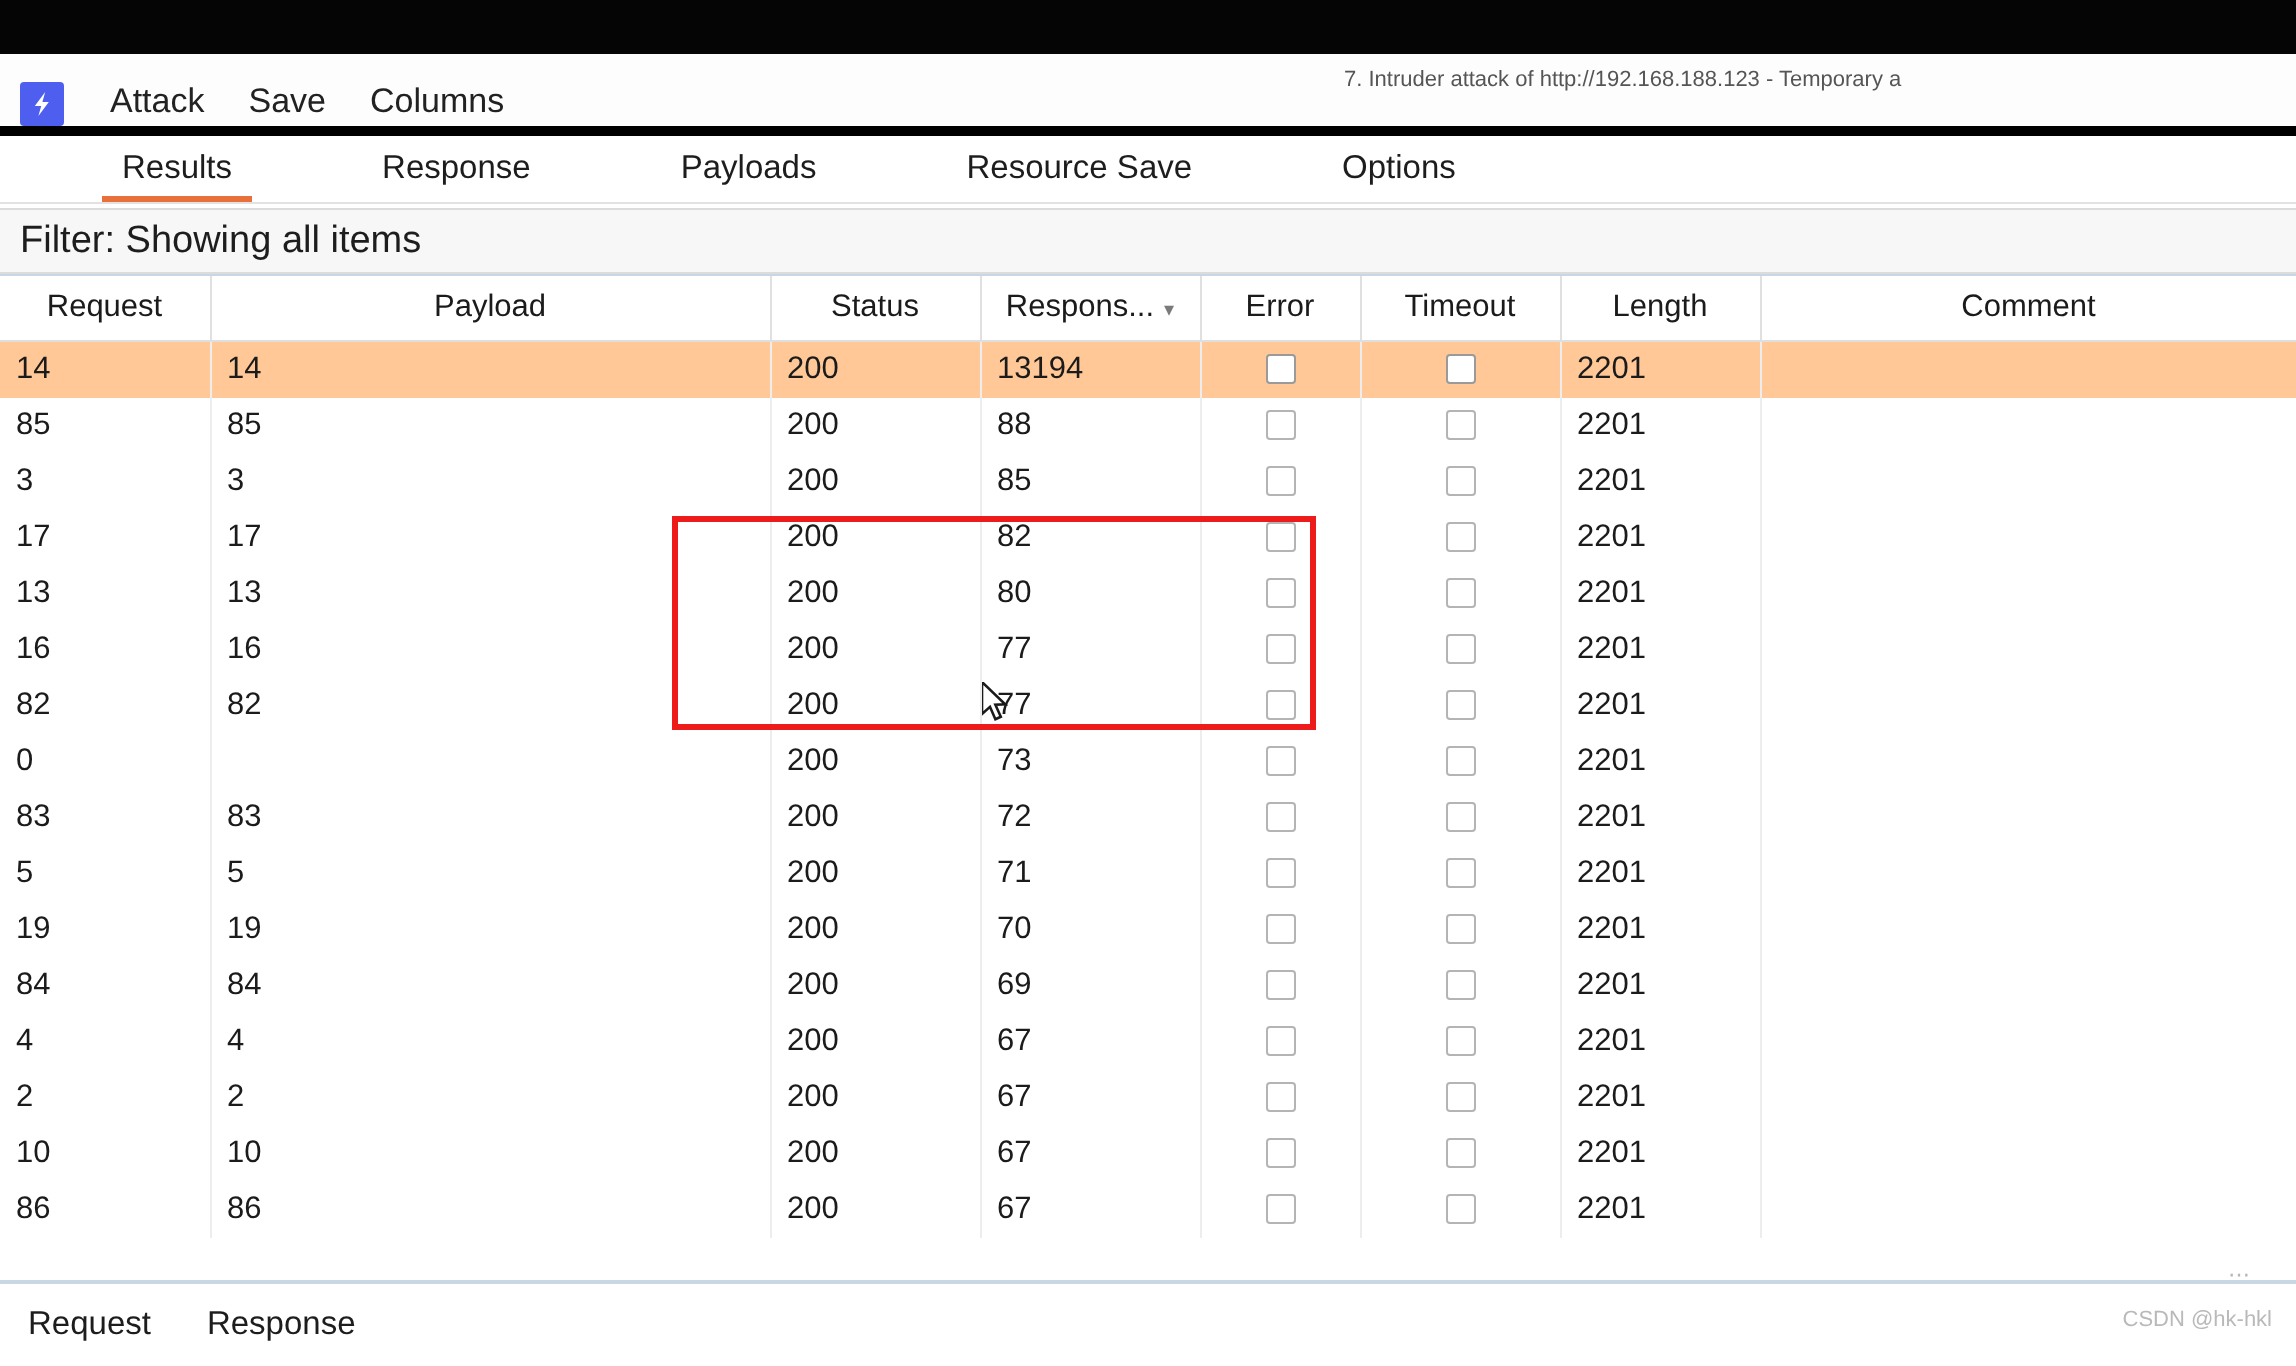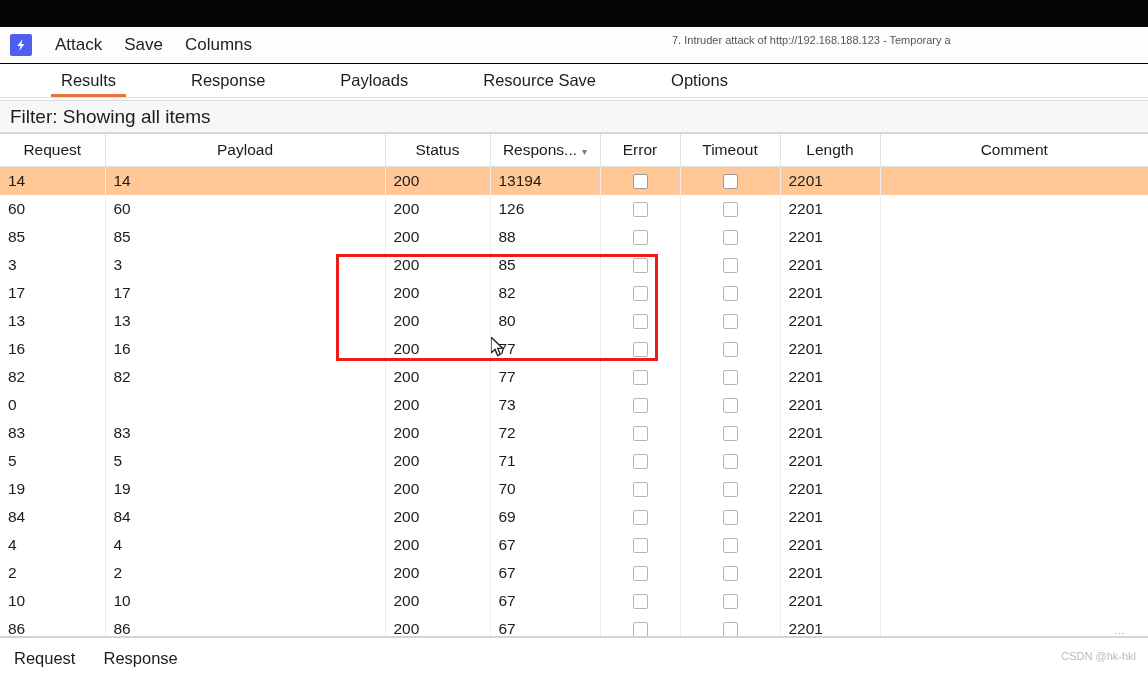--- a/index.html
+++ b/index.html
@@ -20,23 +20,23 @@
     height: 27px;
     background: #050505;
     width: 100%;
   }
 
   
   .menubar {
     height: 36px;
     background: #fdfdfd;
     display: flex;
-    align-items: center;
+    align-items: flex-end;
     position: relative;
-    border-bottom: 1px solid #000000;
+    border-bottom: 5px solid #000000;
   }
   .app-logo {
     width: 22px;
     height: 22px;
     margin-left: 10px;
     margin-right: 12px;
     background: #4e5ff0;
     border-radius: 2px;
     display: flex;
     align-items: center;
@@ -333,30 +333,20 @@
           <td>14</td>
           <td>14</td>
           <td>200</td>
           <td>13194</td>
           <td class="ckcell"><span class="ck"></span></td>
           <td class="ckcell"><span class="ck"></span></td>
           <td>2201</td>
           <td class="last"></td>
         </tr>
         <tr>
-          <td>60</td>
-          <td>60</td>
-          <td>200</td>
-          <td>126</td>
-          <td class="ckcell"><span class="ck"></span></td>
-          <td class="ckcell"><span class="ck"></span></td>
-          <td>2201</td>
-          <td class="last"></td>
-        </tr>
-        <tr>
           <td>85</td>
           <td>85</td>
           <td>200</td>
           <td>88</td>
           <td class="ckcell"><span class="ck"></span></td>
           <td class="ckcell"><span class="ck"></span></td>
           <td>2201</td>
           <td class="last"></td>
         </tr>
         <tr>

